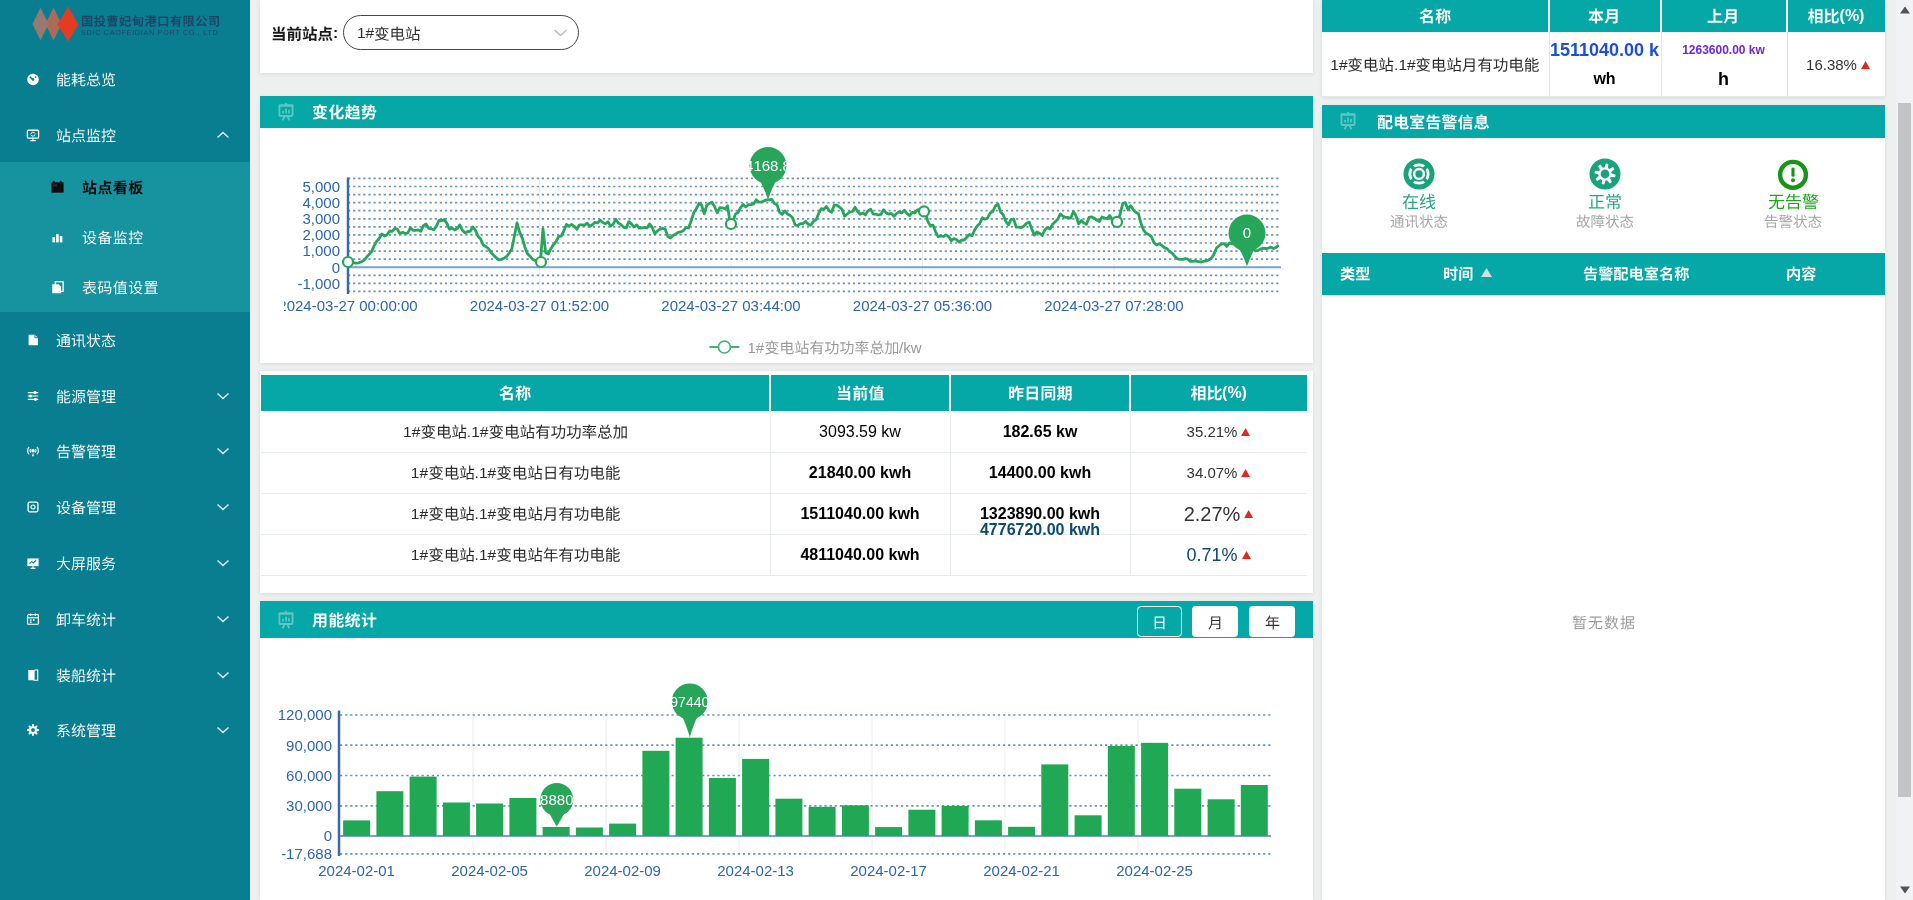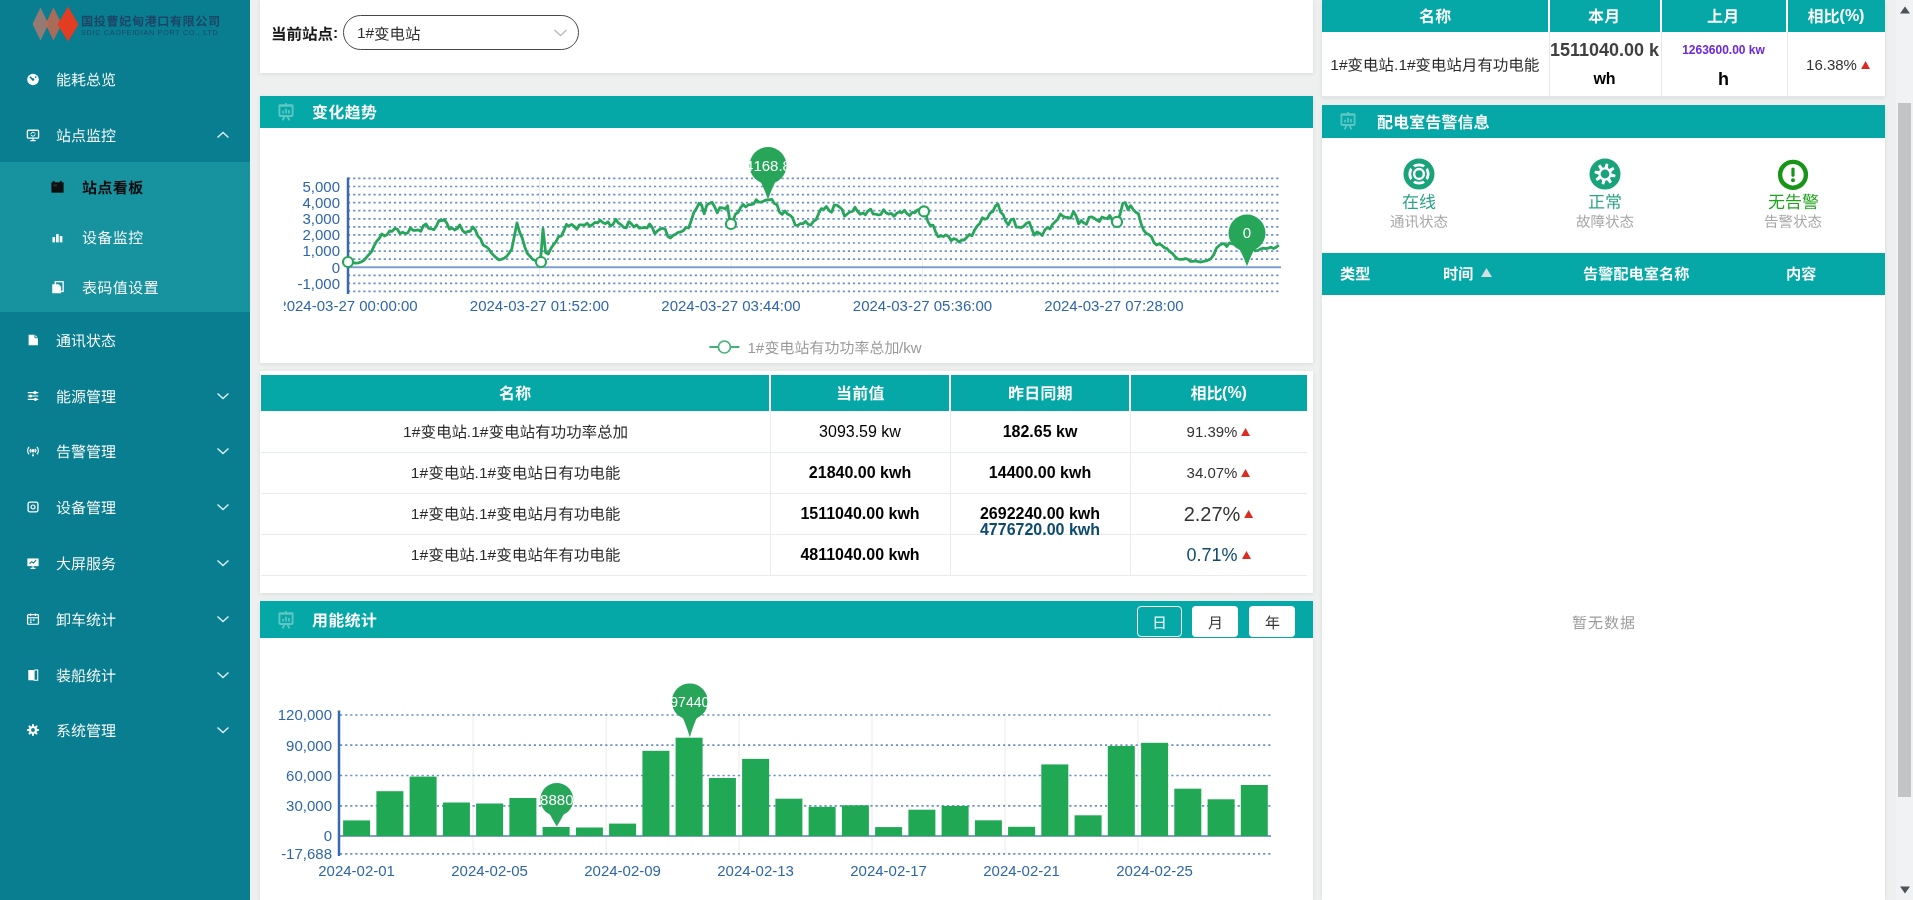--- a/index.html
+++ b/index.html
@@ -541,21 +541,21 @@
           <use href="#g58" x="5000"></use>
           <use href="#g59" x="6000"></use>
           <use href="#g13" x="7000"></use>
           <use href="#g60" x="8000"></use>
         </g>
       </svg>
     </div>
 <div style="position:absolute;left:860.0px;top:421.5px;height:20px;line-height:20px;font-size:16.0px;color:#000;font-weight:400;transform:translateX(-50%);white-space:nowrap">3093.59 kw</div>
 <div style="position:absolute;left:1040.0px;top:421.5px;height:20px;line-height:20px;font-size:16.0px;color:#000;font-weight:700;transform:translateX(-50%);white-space:nowrap">182.65 kw</div>
 <div style="position:absolute;left:1218.5px;top:431.5px;height:0;display:flex;align-items:center;transform:translateX(-50%);white-space:nowrap">
-      <span style="font-size:15.0px;color:#333;line-height:1;white-space:pre">91.39%</span>
+      <span style="font-size:15.0px;color:#333;line-height:1;white-space:pre">35.21%</span>
       <svg width="9" height="8" viewBox="0 0 9 8" style="margin-left:4px">
         <polygon points="0,8 4.5,0 9,8" fill="#dd2b20"></polygon>
       </svg>
     </div>
 <div style="position:absolute;left:515.5px;top:472.5px;height:0;display:flex;align-items:center;transform:translateX(-50%);white-space:nowrap">
       <span style="font-size:15.5px;color:#2b2b2b;line-height:1;white-space:pre">1#</span>
       <svg class="z" width="46.5" height="15" viewBox="0 0 46.5 15">
         <g fill="#2b2b2b" transform="translate(0,13.6) scale(0.015500,-0.015500)">
           <use href="#g51" x="0"></use>
           <use href="#g52" x="1000"></use>
@@ -601,21 +601,21 @@
           <use href="#g15" x="2000"></use>
           <use href="#g71" x="3000"></use>
           <use href="#g57" x="4000"></use>
           <use href="#g58" x="5000"></use>
           <use href="#g52" x="6000"></use>
           <use href="#g11" x="7000"></use>
         </g>
       </svg>
     </div>
 <div style="position:absolute;left:860.0px;top:503.5px;height:20px;line-height:20px;font-size:16.0px;color:#000;font-weight:700;transform:translateX(-50%);white-space:nowrap">1511040.00 kwh</div>
-<div style="position:absolute;left:1040.0px;top:503.5px;height:20px;line-height:20px;font-size:16.0px;color:#000;font-weight:700;transform:translateX(-50%);white-space:nowrap">2692240.00 kwh</div>
+<div style="position:absolute;left:1040.0px;top:503.5px;height:20px;line-height:20px;font-size:16.0px;color:#000;font-weight:700;transform:translateX(-50%);white-space:nowrap">1323890.00 kwh</div>
 <div style="position:absolute;left:1218.5px;top:513.5px;height:0;display:flex;align-items:center;transform:translateX(-50%);white-space:nowrap">
       <span style="font-size:20px;color:#333;line-height:1;white-space:pre">2.27%</span>
       <svg width="9" height="8" viewBox="0 0 9 8" style="margin-left:4px">
         <polygon points="0,8 4.5,0 9,8" fill="#dd2b20"></polygon>
       </svg>
     </div>
 <div style="position:absolute;left:515.5px;top:554.5px;height:0;display:flex;align-items:center;transform:translateX(-50%);white-space:nowrap">
       <span style="font-size:15.5px;color:#2b2b2b;line-height:1;white-space:pre">1#</span>
       <svg class="z" width="46.5" height="15" viewBox="0 0 46.5 15">
         <g fill="#2b2b2b" transform="translate(0,13.6) scale(0.015500,-0.015500)">
@@ -807,21 +807,21 @@
           <use href="#g52" x="1000"></use>
           <use href="#g15" x="2000"></use>
           <use href="#g71" x="3000"></use>
           <use href="#g57" x="4000"></use>
           <use href="#g58" x="5000"></use>
           <use href="#g52" x="6000"></use>
           <use href="#g11" x="7000"></use>
         </g>
       </svg>
     </div>
-<div style="position:absolute;left:1604.5px;top:39.0px;height:22px;line-height:22px;font-size:18.0px;color:#404040;font-weight:700;transform:translateX(-50%);white-space:nowrap">1511040.00 k</div>
+<div style="position:absolute;left:1604.5px;top:39.0px;height:22px;line-height:22px;font-size:18.0px;color:#1d4ed8;font-weight:700;transform:translateX(-50%);white-space:nowrap">1511040.00 k</div>
 <div style="position:absolute;left:1604.5px;top:68.0px;height:22px;line-height:22px;font-size:16px;color:#000;font-weight:700;transform:translateX(-50%);white-space:nowrap">wh</div>
 <div style="position:absolute;left:1723.5px;top:39.0px;height:22px;line-height:22px;font-size:12px;color:#6d28d9;font-weight:700;transform:translateX(-50%);white-space:nowrap">1263600.00 kw</div>
 <div style="position:absolute;left:1723.5px;top:68.0px;height:22px;line-height:22px;font-size:18.0px;color:#000;font-weight:700;transform:translateX(-50%);white-space:nowrap">h</div>
 <div style="position:absolute;left:1838.0px;top:64.5px;height:0;display:flex;align-items:center;transform:translateX(-50%);white-space:nowrap">
       <span style="font-size:15.0px;color:#333;line-height:1;white-space:pre">16.38%</span>
       <svg width="9" height="8" viewBox="0 0 9 8" style="margin-left:4px">
         <polygon points="0,8 4.5,0 9,8" fill="#dd2b20"></polygon>
       </svg>
     </div>
 <div style="position:absolute;left:1322px;top:105px;width:563px;height:795px;background:#fff;box-shadow:0 1px 4px rgba(0,0,0,0.09)"></div>

